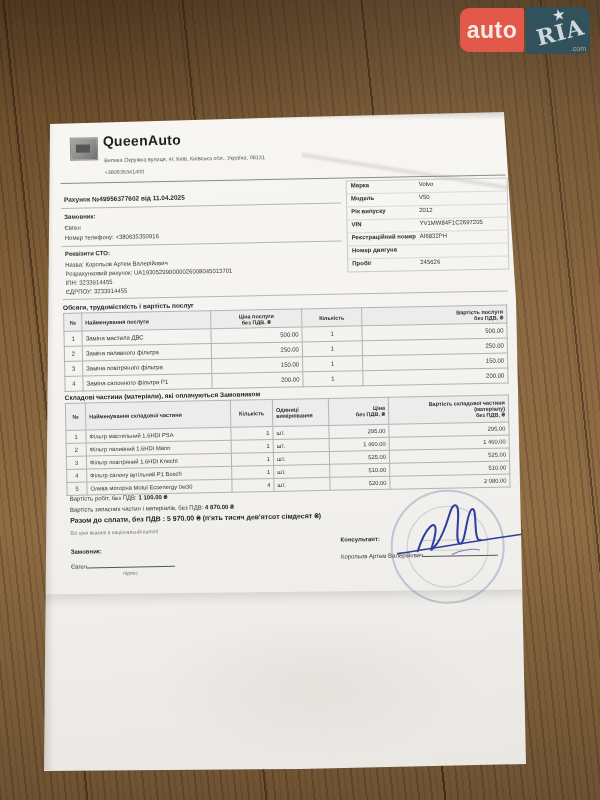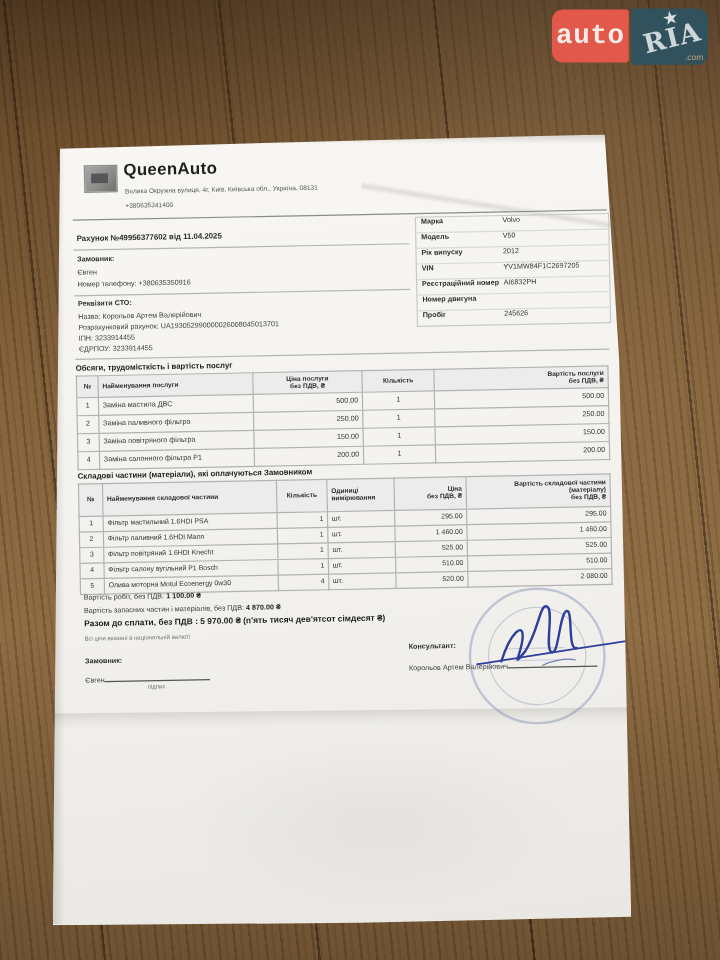--- a/index.html
+++ b/index.html
@@ -9,21 +9,21 @@
     background-color:#7a5a38;
     background-image:
       radial-gradient(ellipse at 78% 8%, rgba(255,226,180,0.10), transparent 55%),
       repeating-linear-gradient(84deg, rgba(38,20,6,0.22) 0 2px, transparent 2px 6px, rgba(66,38,16,0.14) 6px 8px, transparent 8px 13px),
       repeating-linear-gradient(84deg, transparent 0 86px, rgba(25,12,4,0.45) 86px 88px, transparent 88px 178px),
       linear-gradient(180deg,#4e3720 0%,#6d4f2e 14%,#85633c 40%,#8e6c44 66%,#6e5232 100%);
   }
   .wm{position:absolute;top:8px;right:10px;display:flex;z-index:40;}
   .wm-auto{width:64px;height:44px;background:#e2584a;border-radius:9px 2px 2px 9px;
     display:flex;align-items:center;justify-content:center;margin-right:2px;}
-  .wm-auto span{color:#f6ece7;font-weight:bold;font-size:23px;letter-spacing:0.5px;font-family:Liberation Mono, monospace;}
+  .wm-auto span{color:#f6ece7;font-weight:bold;font-size:23px;letter-spacing:0.5px;}
   .wm-ria{width:64px;height:47px;background:#31525c;border-radius:2px 9px 9px 2px;position:relative;margin-top:-1px;}
   .wm-ria .ria{position:absolute;left:10px;top:12px;color:#cdd7d9;font-weight:bold;font-size:22px;
     font-family:"DejaVu Serif",serif;transform:rotate(-14deg);letter-spacing:1px;}
   .wm-ria .star{position:absolute;left:26px;top:-1px;color:#d8e0e2;font-size:15px;transform:rotate(-12deg);}
   .wm-ria .com{position:absolute;right:4px;bottom:2px;color:#c2a584;font-size:7px;}
   .paper{
     position:absolute;inset:0;z-index:10;
     clip-path:polygon(50px 124px,300px 117px,504px 112px,516px 300px,526px 764px,300px 769px,44px 771px);
     background:linear-gradient(174deg,#f9f8f5 0%,#f4f3ef 45%,#efeeea 72%,#e7e6e1 100%);
     filter:drop-shadow(0 7px 9px rgba(25,14,5,0.5));

